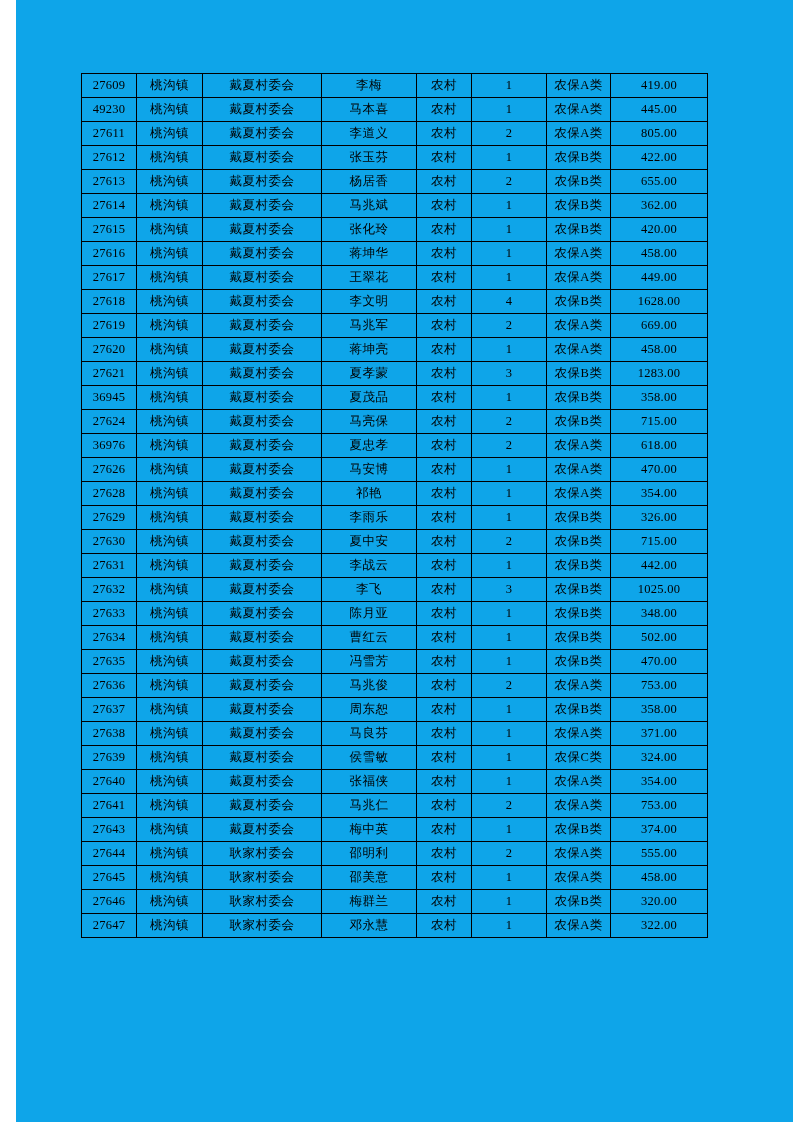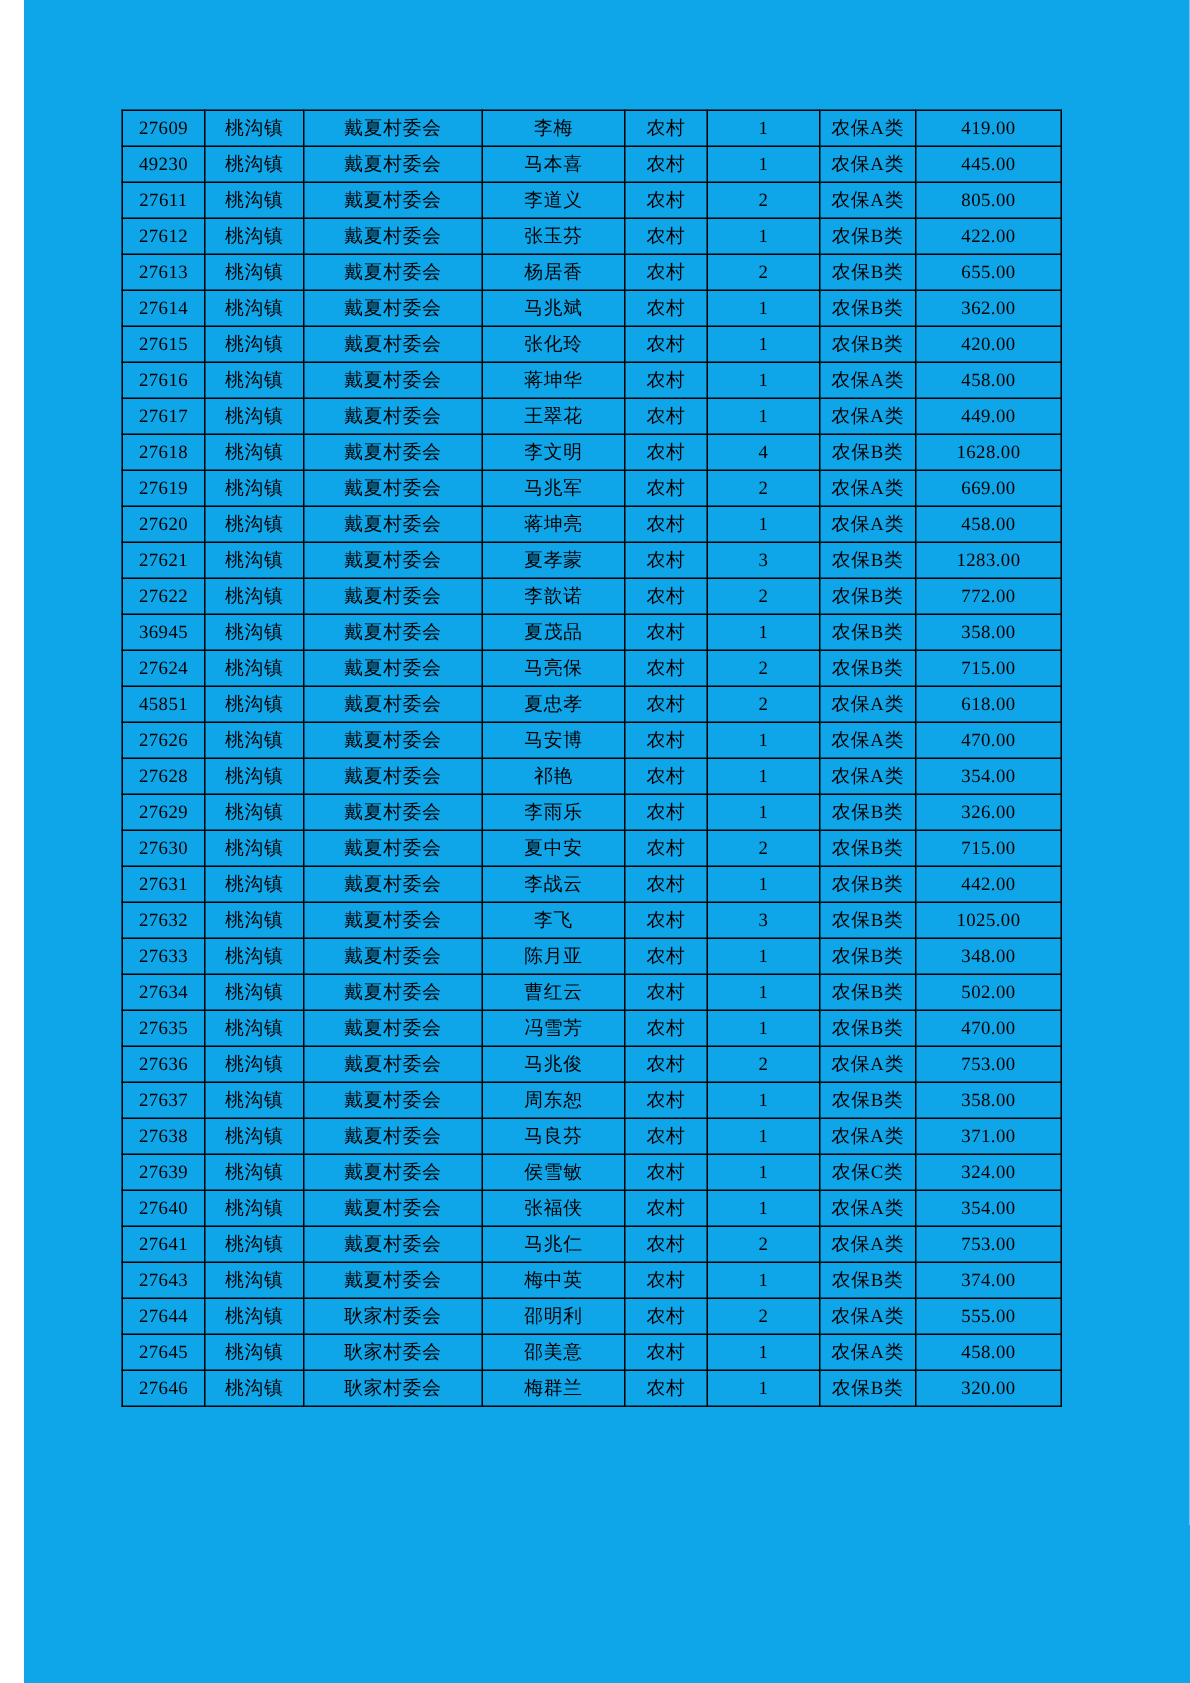--- a/index.html
+++ b/index.html
@@ -182,51 +182,41 @@
           <td class="num">27621</td>
           <td>桃沟镇</td>
           <td>戴夏村委会</td>
           <td>夏孝蒙</td>
           <td>农村</td>
           <td class="num">3</td>
           <td>农保B类</td>
           <td class="num">1283.00</td>
         </tr>
         <tr>
-          <td class="num">27622</td>
-          <td>桃沟镇</td>
-          <td>戴夏村委会</td>
-          <td>李歆诺</td>
-          <td>农村</td>
-          <td class="num">2</td>
-          <td>农保B类</td>
-          <td class="num">772.00</td>
-        </tr>
-        <tr>
           <td class="num">36945</td>
           <td>桃沟镇</td>
           <td>戴夏村委会</td>
           <td>夏茂品</td>
           <td>农村</td>
           <td class="num">1</td>
           <td>农保B类</td>
           <td class="num">358.00</td>
         </tr>
         <tr>
           <td class="num">27624</td>
           <td>桃沟镇</td>
           <td>戴夏村委会</td>
           <td>马亮保</td>
           <td>农村</td>
           <td class="num">2</td>
           <td>农保B类</td>
           <td class="num">715.00</td>
         </tr>
         <tr>
-          <td class="num">45851</td>
+          <td class="num">36976</td>
           <td>桃沟镇</td>
           <td>戴夏村委会</td>
           <td>夏忠孝</td>
           <td>农村</td>
           <td class="num">2</td>
           <td>农保A类</td>
           <td class="num">618.00</td>
         </tr>
         <tr>
           <td class="num">27626</td>
@@ -410,16 +400,26 @@
         </tr>
         <tr>
           <td class="num">27646</td>
           <td>桃沟镇</td>
           <td>耿家村委会</td>
           <td>梅群兰</td>
           <td>农村</td>
           <td class="num">1</td>
           <td>农保B类</td>
           <td class="num">320.00</td>
+        </tr>
+        <tr>
+          <td class="num">27647</td>
+          <td>桃沟镇</td>
+          <td>耿家村委会</td>
+          <td>邓永慧</td>
+          <td>农村</td>
+          <td class="num">1</td>
+          <td>农保A类</td>
+          <td class="num">322.00</td>
         </tr>
       </tbody>
   </table>
 </div>
 
 </body></html>

